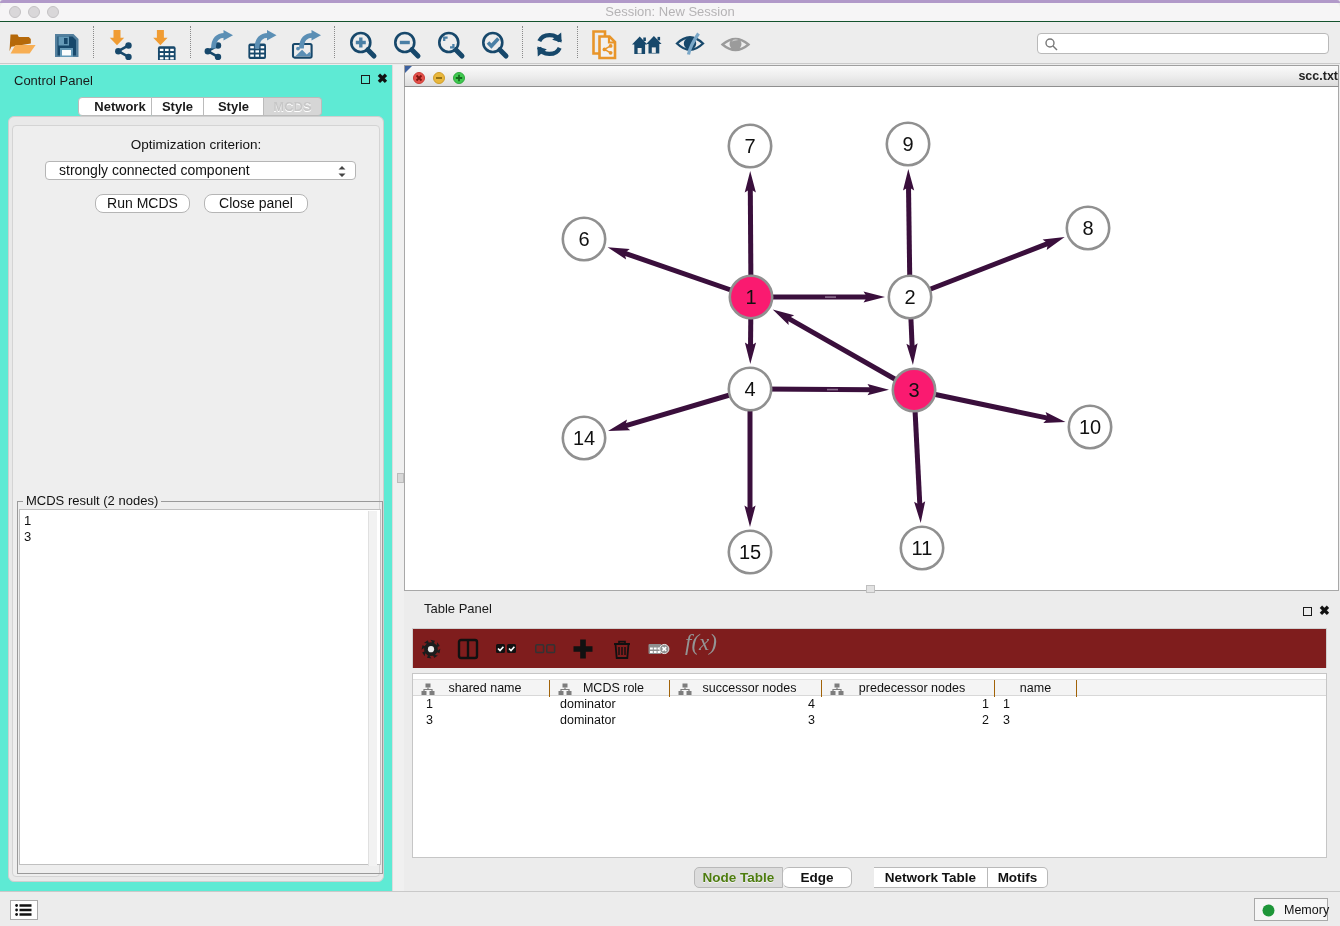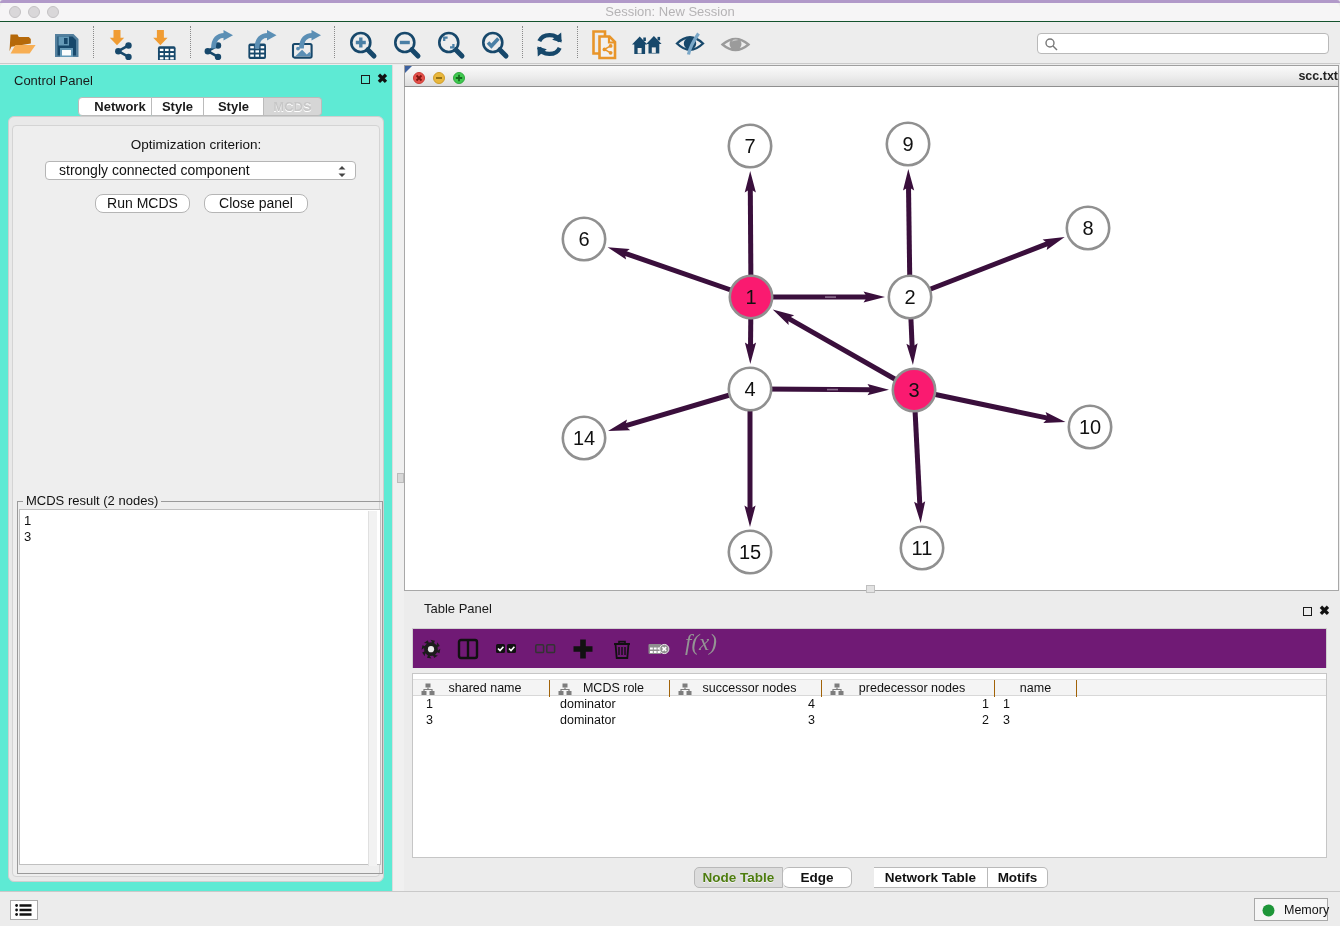--- a/index.html
+++ b/index.html
@@ -60,21 +60,21 @@
   font-weight:bold; color:#222; }
 .mac { position:absolute; top:6px; width:12px; height:12px; border-radius:50%; }
 #netcanvas { position:absolute; left:0; top:22px; width:935px; height:504px; background:#fff;
   border:1px solid #a8a8a8; border-top:none; }
 
 #hsplit { position:absolute; left:404px; top:591px; width:936px; height:6px; background:#ececec; }
 #hshandle { position:absolute; left:462px; top:-6px; width:9px; height:8px; background:#e2e2e2; border:1px solid #c0c0c0; }
 
 #tpanel { position:absolute; left:404px; top:597px; width:936px; height:294px; background:#ececec; }
 #tphead { position:absolute; left:20px; top:4px; font-size:13px; color:#1a1a1a; }
-#tptoolbar { position:absolute; left:8px; top:31px; width:915px; height:40px; background:#701a75;
+#tptoolbar { position:absolute; left:8px; top:31px; width:915px; height:40px; background:#7f1d1d;
   border:1px solid #d0d0d0; border-bottom:none;padding-left:24px; }
 .tpicon { position:absolute; top:9px; }
 .fx { font-size:23px; color:#949494; font-family:"Liberation Serif",serif; font-style:italic; }
 #tptable { position:absolute; left:8px; top:76px; width:915px; height:185px; background:#fff;
   border:1px solid #c6c6c6; }
 #thead { position:absolute; left:0; top:5px; width:100%; height:17px; background:#f4f4f4;
   border-top:1px solid #e2e2e2; border-bottom:1px solid #d8d8d8; font-size:12.5px; color:#111; }
 .th { position:absolute; top:0; height:17px; line-height:16px; text-align:center; border-right:1px solid #a16207; }
 .ti { position:absolute; left:8px; top:2px; }
 .tt { display:inline-block; width:100%; text-indent:8px; }

